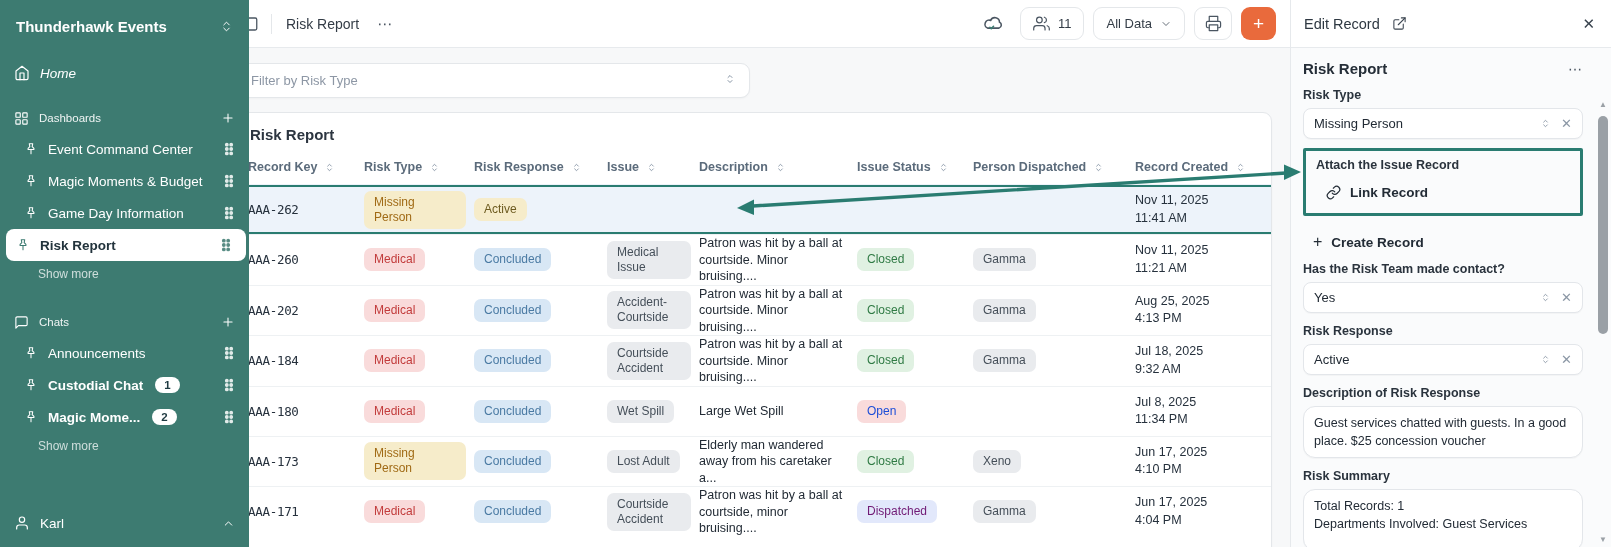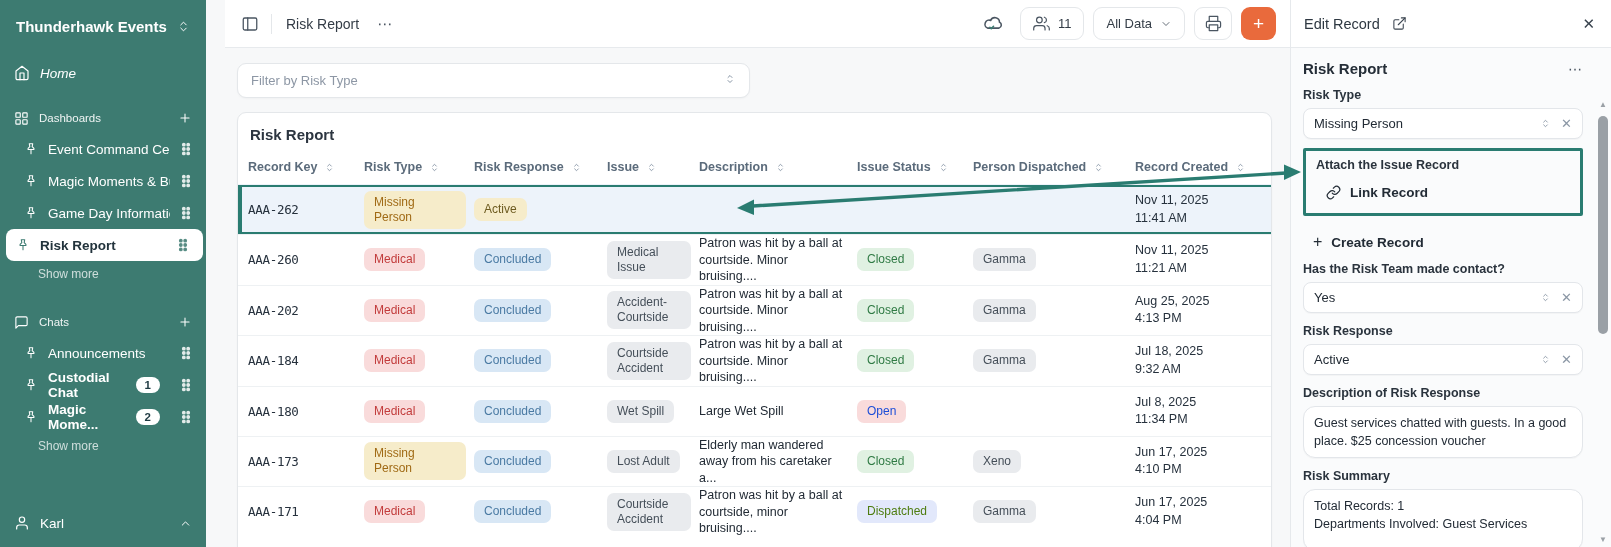--- a/index.html
+++ b/index.html
@@ -1,21 +1,21 @@
 <!DOCTYPE html>
 <html><head>
 <meta charset="utf-8">
 <style>
   * { box-sizing: border-box; margin: 0; padding: 0; }
   html, body { width: 1611px; height: 547px; overflow: hidden; }
   body { font-family: "Liberation Sans", sans-serif; background: #f7f8f9; }
   .app { position: relative; width: 1611px; height: 547px; overflow: hidden; }
 
   
-  .sidebar { position: absolute; left: 0; top: 0; bottom: 0; width: 206px; background: #3d7b71; color: #fff; z-index: 5; }
+  .sidebar { position: absolute; left: 0; top: 0; bottom: 0; width: 249px; background: #3d7b71; color: #fff; z-index: 5; }
   .sb-title { display: flex; align-items: center; justify-content: space-between; padding: 18px 16px 16px 16px; font-size: 15px; font-weight: 700; }
   .sb-item { display: flex; align-items: center; gap: 10px; height: 32px; padding: 0 14px; font-size: 13.5px; cursor: pointer; }
   .sb-item .grow { flex: 1; white-space: nowrap; overflow: hidden; }
   .sb-section { display: flex; align-items: center; gap: 10px; height: 30px; padding: 0 14px; font-size: 11.5px; color: rgba(255,255,255,.92); margin-top: 14px; }
   .sb-section .grow { flex: 1; }
   .sb-sub { padding-left: 24px; }
   .sb-item.selected { background: #fff; color: #22333c; border-radius: 8px; margin: 0 3px 0 6px; padding-left: 10px; font-weight: 700; }
   .sb-item.selected svg { stroke: #3d7b71; }
   .sb-showmore { padding: 6px 14px 2px 38px; font-size: 12px; color: rgba(255,255,255,.75); cursor: pointer; }
   .count-pill { background: #fff; color: #1f3a42; font-size: 11.5px; font-weight: 700; border-radius: 11px; padding: 2px 9px; margin-left: 2px; }
@@ -54,21 +54,21 @@
   .cell.date { font-size: 12.5px; line-height: 1.4; }
   .badge { display: inline-block; padding: 4px 10px; border-radius: 7px; font-size: 12px; font-weight: 500; line-height: 1.25; }
   .badge:empty { display: none; }
   .b-tan  { background: #f6ecca; color: #a06a15; }
   .b-tand { background: #f6ecca; color: #6d5b20; }
   .b-red  { background: #f9dbdb; color: #c23b3b; }
   .b-blue { background: #d8e7f5; color: #4a7aa3; }
   .b-gray { background: #e9ebee; color: #454f59; }
   .b-green{ background: #e0f1e2; color: #2f7a44; }
   .b-open { background: #f9dbdb; color: #1d4ed8; }
-  .b-disp { background: #e2e8fb; color: #4d7c0f; }
+  .b-disp { background: #e2e8fb; color: #701a75; }
 
   
   .panel { position: absolute; left: 1290px; right: 0; top: 0; bottom: 0; background: #fafbfc; border-left: 1px solid #e6e9ec; z-index: 6; overflow: hidden; }
   .panel-header { height: 48px; background: #fff; border-bottom: 1px solid #e7eaed; display: flex; align-items: center; gap: 12px; padding: 0 16px 0 13px; }
   .ph-title { font-size: 14.5px; color: #2e3842; }
   .panel-header svg { stroke: #3a444f; fill: none; stroke-width: 1.7; stroke-linecap: round; stroke-linejoin: round; }
   .ph-close { margin-left: auto; color: #39434e; font-size: 15px; cursor: pointer; }
   .panel-body { position: relative; padding: 12px 28px 0 12px; height: calc(100% - 48px); }
   .pb-headrow { display: flex; align-items: center; margin-bottom: 2px; }
   .pb-title { font-size: 15px; font-weight: 700; color: #252e38; }

